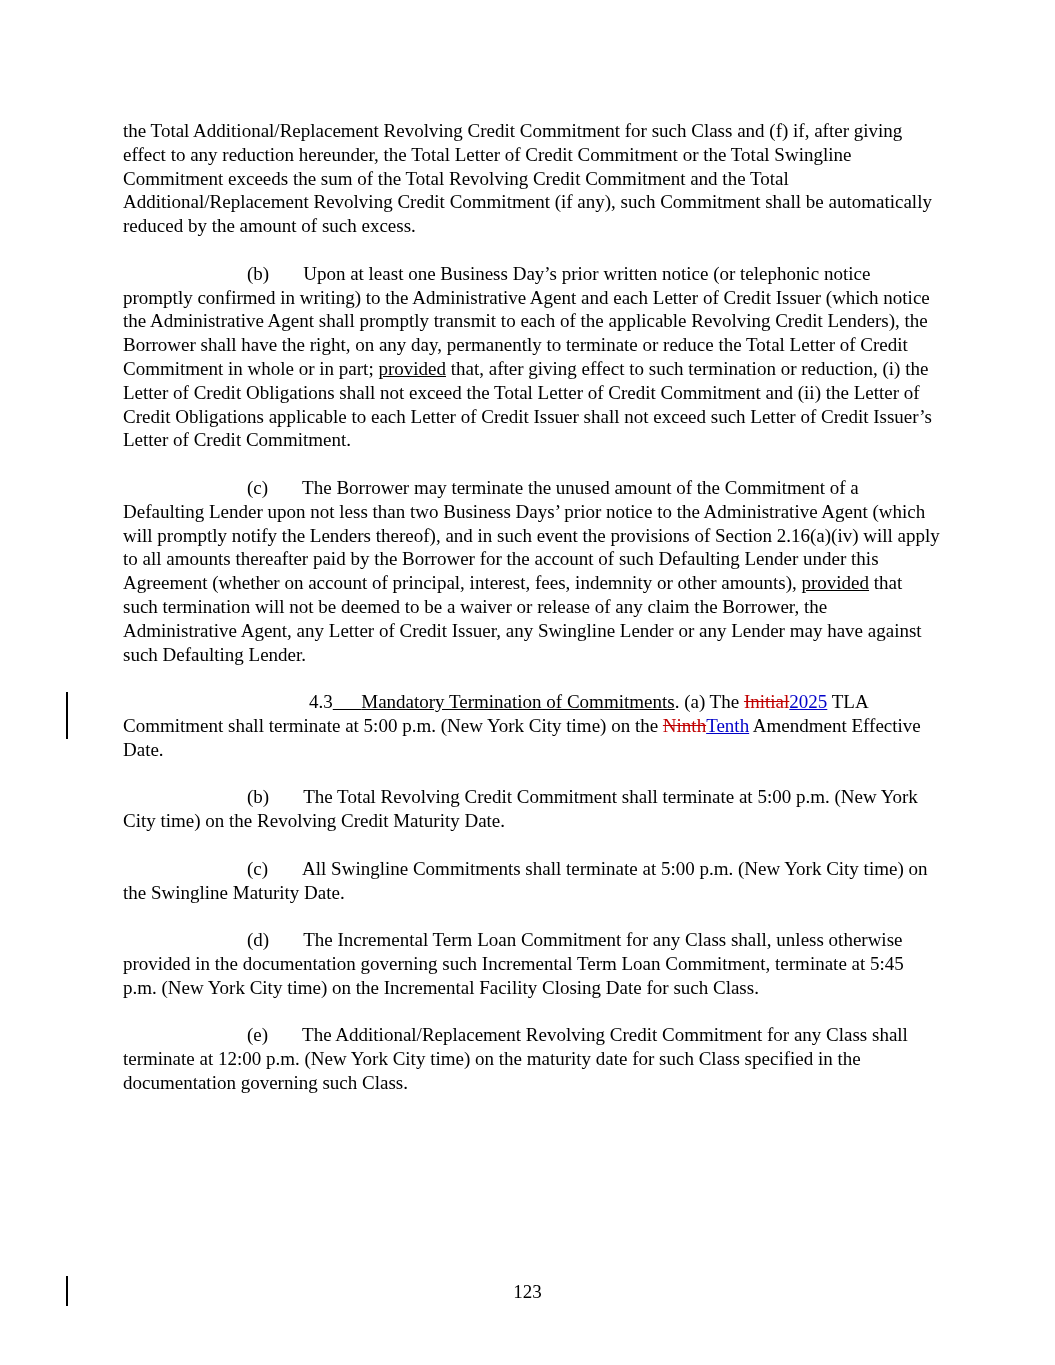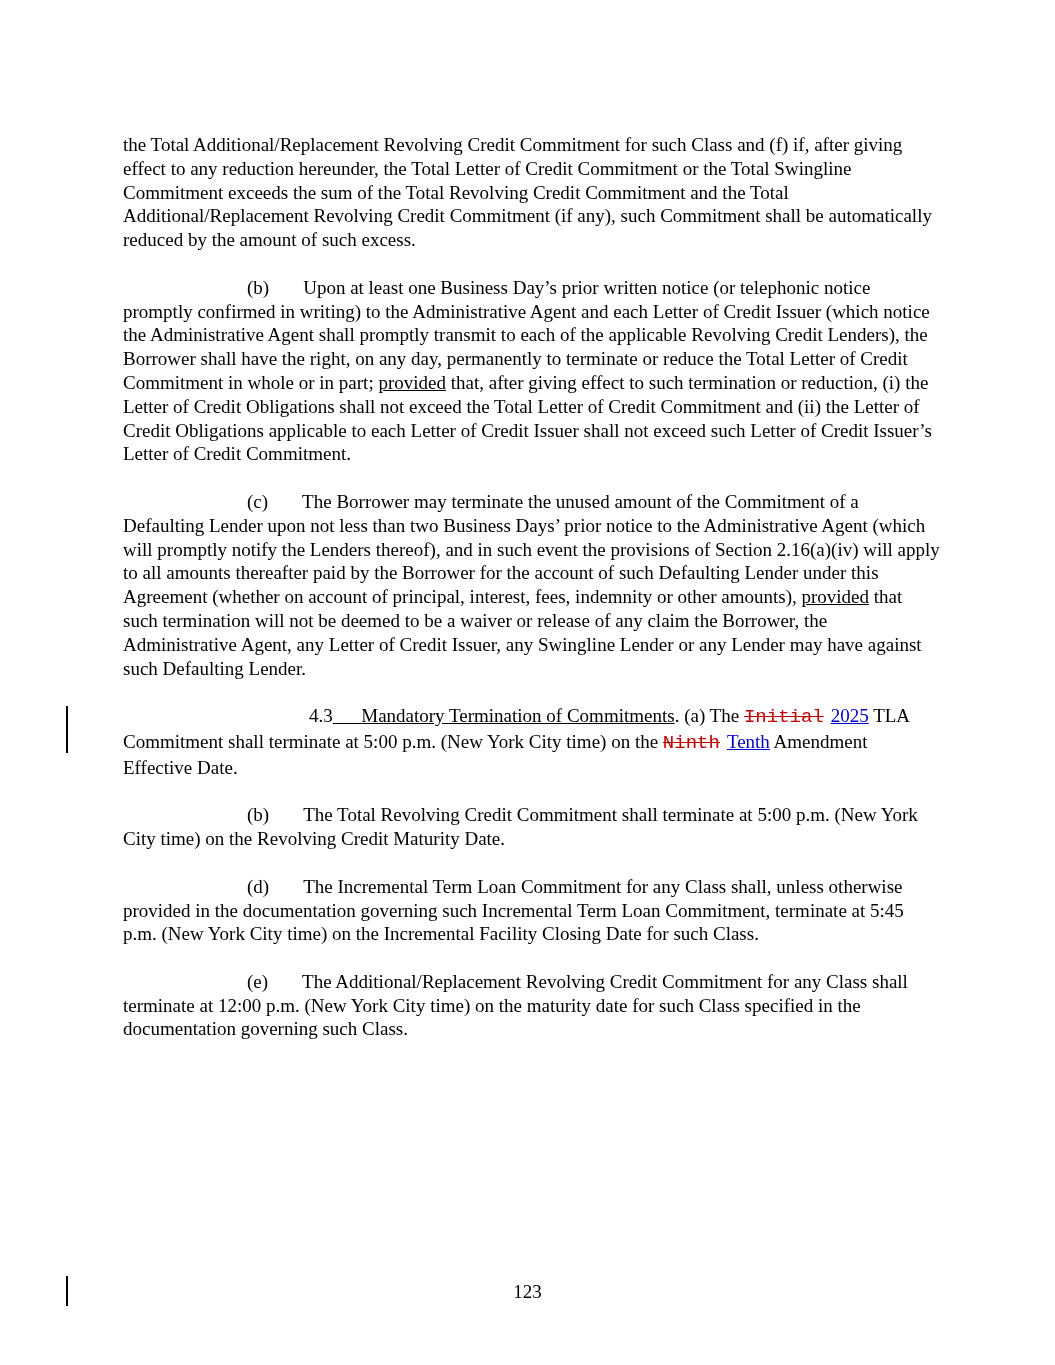--- a/index.html
+++ b/index.html
@@ -18,37 +18,37 @@
     position: absolute;
     left: 0; top: 0;
     width: 1055px;
     height: 1365px;
     background: #ffffff;
     overflow: hidden;
   }
   .page-content {
     position: absolute;
     left: 123px;
-    top: 133px;
+    top: 119px;
     width: 818px;
     font-size: 19px;
     line-height: 23.8px;
     text-align: left;
   }
   p.para {
     margin: 0 0 23.8px 0;
     position: relative;
   }
   
   .r-ind1  { display: inline-block; width: 124px; }
   .r-ind15 { display: inline-block; width: 186px; }
   .r-tab   { display: inline-block; width: 34px; }
   .r-u     { text-decoration: underline; margin-top: 34px; }
-  .r-del   { color: var(--color-del, #c00000); text-decoration: line-through; font-family: Liberation Mono, monospace; }
-  .r-ins   { color: var(--color-ins, #0000c8); text-decoration: underline; padding-left: 7px; }
+  .r-del   { color: var(--color-del, #c00000); text-decoration: line-through; }
+  .r-ins   { color: var(--color-ins, #0000c8); text-decoration: underline; }
   
   .change-bar {
     position: absolute;
     left: -57px;
     top: 2px;
     width: 2px;
     height: 47px;
     background: #000;
   }
   .footer-change-bar {
@@ -72,20 +72,21 @@
 </head>
 <body>
 
 <div class="page">
   <div class="page-content">
       <p class="para"><span>the Total Additional/Replacement Revolving Credit Commitment for such Class and (f) if, after giving effect to any reduction hereunder, the Total Letter of Credit Commitment or the Total Swingline Commitment exceeds the sum of the Total Revolving Credit Commitment and the Total Additional/Replacement Revolving Credit Commitment (if any), such Commitment shall be automatically reduced by the amount of such excess.</span></p>
       <p class="para"><span class="r-ind1"></span><span>(b)</span><span class="r-tab"></span><span>Upon at least one Business Day’s prior written notice (or telephonic notice promptly confirmed in writing) to the Administrative Agent and each Letter of Credit Issuer (which notice the Administrative Agent shall promptly transmit to each of the applicable Revolving Credit Lenders), the Borrower shall have the right, on any day, permanently to terminate or reduce the Total Letter of Credit Commitment in whole or in part; </span><span class="r-u">provided</span><span> that, after giving effect to such termination or reduction, (i) the Letter of Credit Obligations shall not exceed the Total Letter of Credit Commitment and (ii) the Letter of Credit Obligations applicable to each Letter of Credit Issuer shall not exceed such Letter of Credit Issuer’s Letter of Credit Commitment.</span></p>
       <p class="para"><span class="r-ind1"></span><span>(c)</span><span class="r-tab"></span><span>The Borrower may terminate the unused amount of the Commitment of a Defaulting Lender upon not less than two Business Days’ prior notice to the Administrative Agent (which will promptly notify the Lenders thereof), and in such event the provisions of Section 2.16(a)(iv) will apply to all amounts thereafter paid by the Borrower for the account of such Defaulting Lender under this Agreement (whether on account of principal, interest, fees, indemnity or other amounts), </span><span class="r-u">provided</span><span> that such termination will not be deemed to be a waiver or release of any claim the Borrower, the Administrative Agent, any Letter of Credit Issuer, any Swingline Lender or any Lender may have against such Defaulting Lender.</span></p>
       <p class="para"><span class="change-bar"></span><span class="r-ind15"></span><span>4.3</span><span class="r-u">&nbsp;&nbsp;&nbsp;&nbsp;&nbsp;&nbsp;</span><span class="r-u">Mandatory Termination of Commitments</span><span>. (a) The </span><span class="r-del">Initial</span><span class="r-ins">2025</span><span> TLA Commitment shall terminate at 5:00 p.m. (New York City time) on the </span><span class="r-del">Ninth</span><span class="r-ins">Tenth</span><span> Amendment Effective Date.</span></p>
       <p class="para"><span class="r-ind1"></span><span>(b)</span><span class="r-tab"></span><span>The Total Revolving Credit Commitment shall terminate at 5:00 p.m. (New York City time) on the Revolving Credit Maturity Date.</span></p>
+      <p class="para"><span class="r-ind1"></span><span>(c)</span><span class="r-tab"></span><span>All Swingline Commitments shall terminate at 5:00 p.m. (New York City time) on the Swingline Maturity Date.</span></p>
       <p class="para"><span class="r-ind1"></span><span>(d)</span><span class="r-tab"></span><span>The Incremental Term Loan Commitment for any Class shall, unless otherwise provided in the documentation governing such Incremental Term Loan Commitment, terminate at 5:45 p.m. (New York City time) on the Incremental Facility Closing Date for such Class.</span></p>
       <p class="para"><span class="r-ind1"></span><span>(e)</span><span class="r-tab"></span><span>The Additional/Replacement Revolving Credit Commitment for any Class shall terminate at 12:00 p.m. (New York City time) on the maturity date for such Class specified in the documentation governing such Class.</span></p>
     </div>
   <div class="footer-change-bar"></div>
   <div class="page-footer">
     <span>123</span>
   </div>
 </div>
 
 </body></html>

